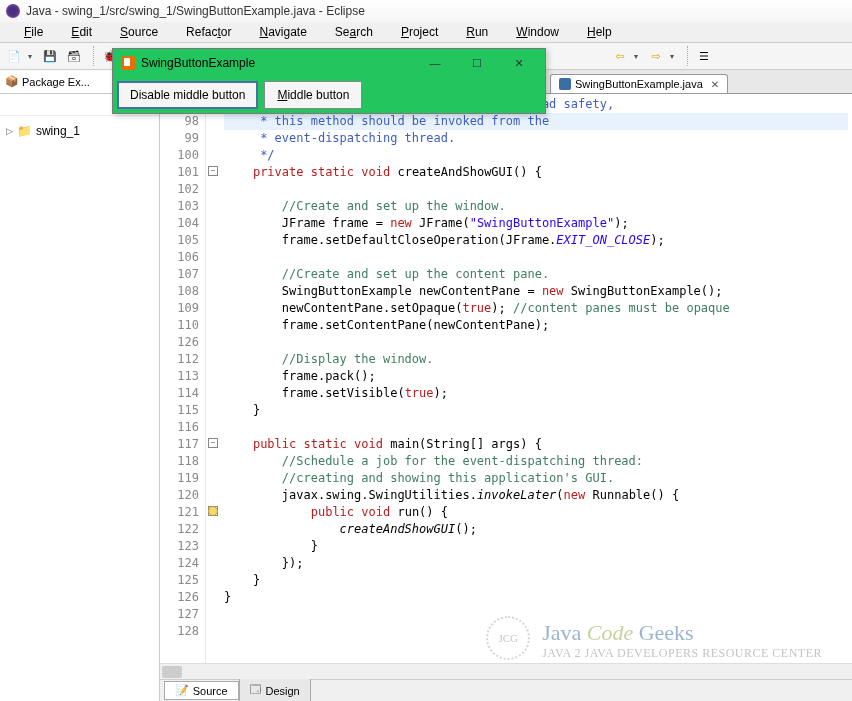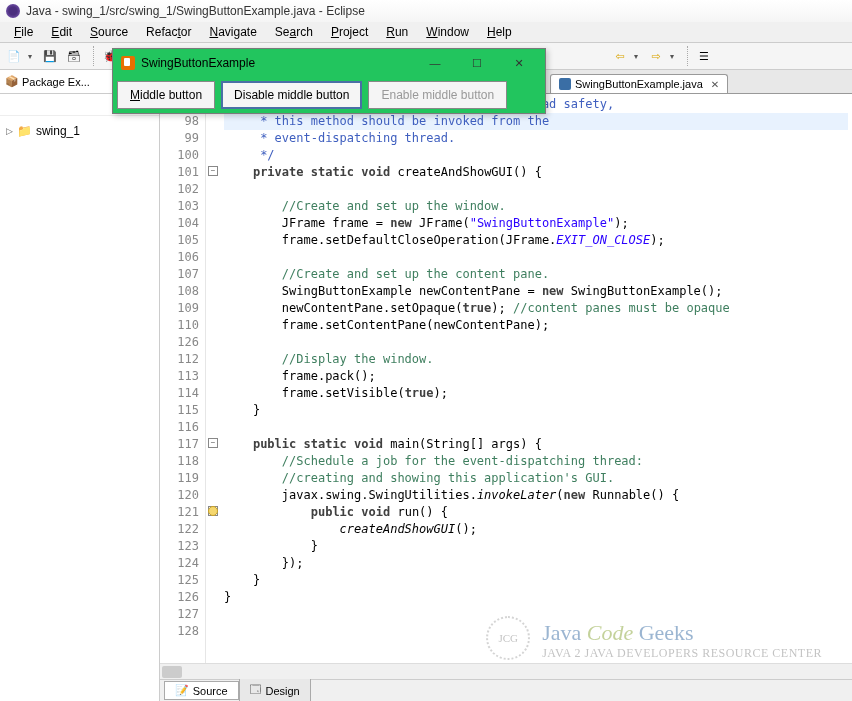--- a/index.html
+++ b/index.html
@@ -1,21 +1,21 @@
 <!DOCTYPE html>
 <html><head>
 <meta charset="utf-8">
 <style>
 * { box-sizing: border-box; margin: 0; padding: 0; }
 body { font-family: "Segoe UI", Tahoma, sans-serif; font-size: 12px; background: #f0f0f0; width: 852px; height: 701px; overflow: hidden; position: relative; }
 
 .titlebar { height: 22px; background: linear-gradient(#fff,#f5f5f5); display: flex; align-items: center; padding: 0 6px; font-size: 12px; color: #333; }
 .titlebar .icon { width: 14px; height: 14px; background: radial-gradient(circle,#4b2e7e 40%,#6a4aa0 70%); border-radius: 50%; margin-right: 6px; }
 
-.menubar { height: 20px; display: flex; align-items: center; padding: 0 6px; gap: 2px; font-size: 12px; }
+.menubar { height: 20px; display: flex; align-items: center; padding: 0 16px; gap: 12px; font-size: 12px; }
 .menubar span { padding: 2px 8px; cursor: default; }
 .menubar u { text-decoration: underline; }
 
 .toolbar { height: 28px; border-top: 1px solid #ccc; border-bottom: 1px solid #ccc; background: #f5f5f5; display: flex; align-items: center; padding: 0 4px; gap: 4px; }
 .tbtn { width: 20px; height: 20px; border: 1px solid transparent; border-radius: 2px; display: flex; align-items: center; justify-content: center; font-size: 11px; }
 .tdrop { width: 8px; font-size: 8px; color: #555; }
 .tsep { width: 4px; height: 20px; border-right: 1px dotted #aaa; margin: 0 2px; }
 
 .workspace { display: flex; height: calc(701px - 22px - 20px - 28px); }
 
@@ -33,21 +33,21 @@
 .editor-tab .close { font-size: 10px; color: #555; margin-left: 4px; }
 
 .editor-body { flex: 1; display: flex; overflow: hidden; position: relative; }
 .gutter { width: 46px; background: #fff; border-right: 1px solid #e6e6e6; text-align: right; padding: 2px 6px 2px 2px; font-family: Consolas, monospace; font-size: 12px; color: #888; line-height: 17px; }
 .fold-strip { width: 14px; background: #fff; position: relative; }
 .fold-strip .ann { position: absolute; left: 2px; width: 10px; height: 10px; border-radius: 50%; }
 .fold-strip .fold { position: absolute; left: 2px; width: 10px; height: 10px; border: 1px solid #888; background: #fff; font-size: 8px; line-height: 8px; text-align: center; color: #555; }
 .code { flex: 1; font-family: Consolas, monospace; font-size: 12px; line-height: 17px; padding: 2px 4px; white-space: pre; color: #000; overflow: hidden; }
 .code .l { height: 17px; }
 .code .hl { background: #e8f2fe; display: block; width: 100%; }
-.kw { color: #404040; font-weight: bold; }
+.kw { color: #b91c1c; font-weight: normal; }
 .cm { color: #3f7f5f; }
 .jd { color: #3f5fbf; }
 .st { color: #2a00ff; }
 .sf { color: #2a00ff; font-style: italic; }
 .mth-i { font-style: italic; }
 
 .bottom-tabs { height: 22px; border-top: 1px solid #ccc; display: flex; align-items: center; padding-left: 4px; background: #f0f0f0; font-size: 11px; }
 .bot-tab { border: 1px solid #aaa; padding: 2px 10px; background: #fff; display: flex; align-items: center; gap: 4px; }
 .bot-tab.inactive { background: #e8e8e8; }
 
@@ -210,17 +210,16 @@
 <div class="swing-window">
   <div class="swing-title">
     <span class="java-ico"></span>
     <span>SwingButtonExample</span>
     <span class="spacer"></span>
     <span class="win-btn">—</span>
     <span class="win-btn">☐</span>
     <span class="win-btn">✕</span>
   </div>
   <div class="swing-content">
+    <button class="swing-btn focus">Disable middle button</button>
     <button class="swing-btn"><u>M</u>iddle button</button>
-    <button class="swing-btn focus">Disable middle button</button>
-    <button class="swing-btn disabled" disabled="">Enable middle button</button>
   </div>
 </div>
 
 </body></html>

